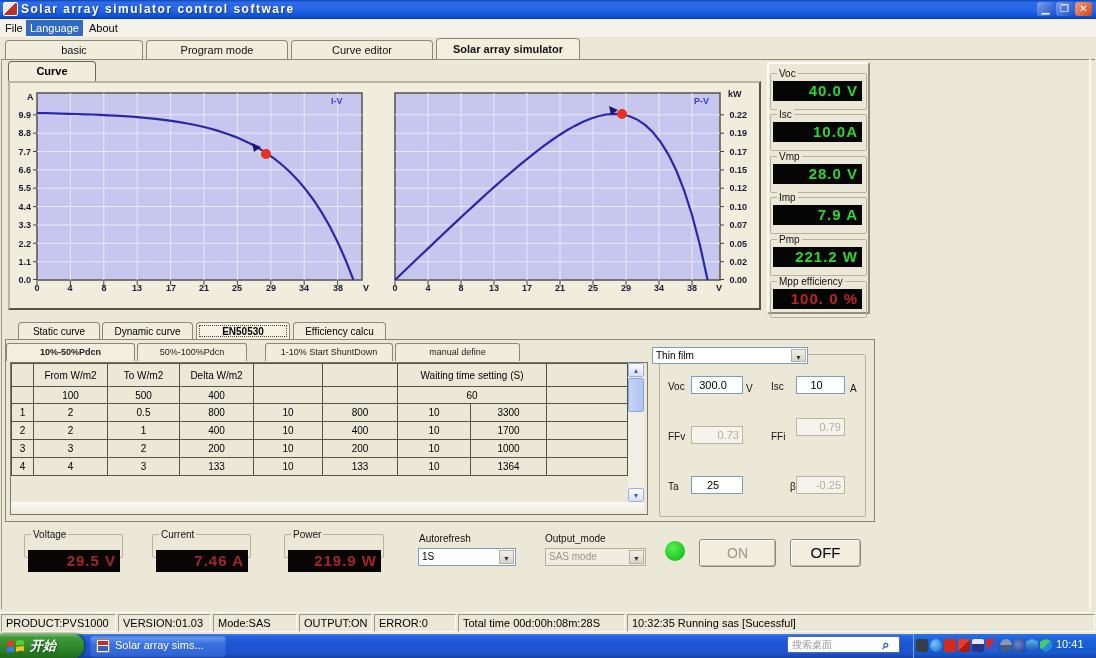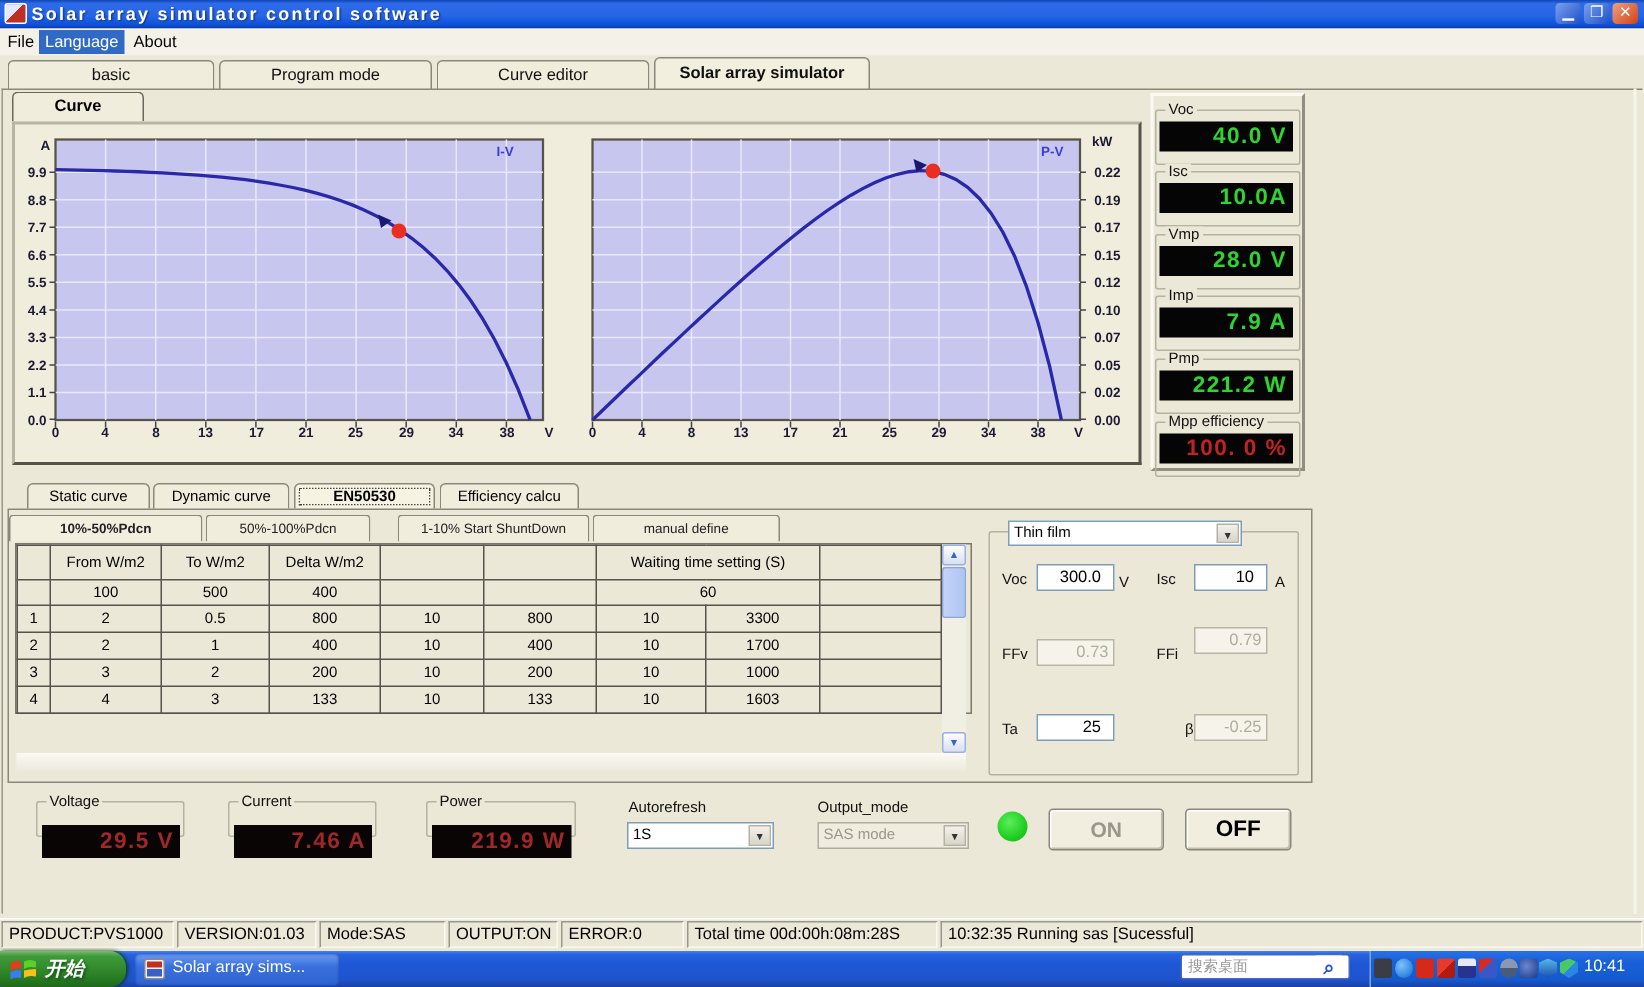--- a/index.html
+++ b/index.html
@@ -25,37 +25,37 @@
 
 #vocpanel{left:767px;top:62px;width:103px;height:252px;border:2px solid;border-color:#fbfaf2 #908e80 #908e80 #fbfaf2;background:#ebe8d7}
 .ledgroup{left:770px;width:97px;height:37px;border:1px solid #b5b2a2;border-radius:2px}
 .ledlabel{position:absolute;left:6px;top:-6px;background:#ebe8d7;font-size:10px;padding:0 2px;color:#111;white-space:nowrap}
 .led{position:absolute;left:2px;top:7px;width:89px;height:20px;background:#050505;color:#2ed52e;font-size:15px;font-weight:bold;text-align:right;line-height:20px;padding-right:4px;letter-spacing:1px}
 
 .tab2{top:322px;height:18px;background:#f0eddd;border:1px solid #8a887a;border-bottom:none;border-radius:4px 4px 0 0;text-align:center;font-size:10px;line-height:17px}
 .tab3{top:343px;height:18px;background:#f0eddd;border:1px solid #8a887a;border-bottom:none;border-radius:3px 3px 0 0;text-align:center;font-size:9px;line-height:17px;color:#222}
 #midbox{left:5px;top:339px;width:870px;height:183px;border:1px solid #8a887a;background:#ebe8d7}
 
-#tablewrap{left:10px;top:362px;width:638px;height:114px;border:1px solid #7a786c;background:#ebe8d7}
+#tablewrap{left:10px;top:362px;width:638px;height:153px;border:1px solid #7a786c;background:#ebe8d7}
 table{border-collapse:collapse;table-layout:fixed}
 td{border:1px solid #55534a;font-size:10px;text-align:center;color:#000;overflow:hidden;white-space:nowrap}
 .h2 td{font-size:9px;white-space:normal;line-height:11px}
 
 #tfpanel{left:659px;top:354px;width:207px;height:163px;border:1px solid #b5b2a2;border-radius:2px}
 .lbl{font-size:10px;color:#111}
-.inp{border:1px solid #7f9db9;background:#fff;font-size:11px;text-align:right;padding-right:8px;line-height:16px}
+.inp{border:1px solid #7f9db9;background:#fff;font-size:11px;text-align:center;padding-right:8px;line-height:16px}
 .inpd{border:1px solid #b8b5a5;background:#f6f4ea;color:#b0ada0;font-size:11px;text-align:right;padding-right:3px;line-height:16px}
 
 .combo{background:#fff;border:1px solid #7f9db9;font-size:10px;line-height:15px;padding-left:3px;color:#000}
 .combobtn{position:absolute;right:1px;top:1px;bottom:1px;width:15px;background:linear-gradient(#f2f1ea,#d8d4c8);border:1px solid #b5b2a5;font-size:7px;text-align:center;color:#333}
 .sbtn{position:absolute;left:0;width:16px;height:14px;background:linear-gradient(#fdfdfb,#d8dff2);border:1px solid #9ab0e4;border-radius:2px;font-size:7px;color:#3a62c8;text-align:center;line-height:13px}
 
 .bgroup{top:534px;height:24px;border:1px solid #b5b2a2;border-radius:2px}
 .bled{position:absolute;left:3px;top:15px;height:22px;background:#0a0505;color:#a02828;font-size:15px;font-weight:bold;text-align:right;line-height:22px;padding-right:4px;letter-spacing:1px}
-.btn{top:539px;height:28px;background:#f1eee0;border:1px solid #8a887a;border-radius:3px;text-align:center;font-weight:bold;box-shadow:inset 1px 1px 0 #fff, inset -1px -1px 0 #c0bdae}
+.btn{top:539px;height:28px;background:#f1eee0;border:1px solid #8a887a;border-radius:3px;text-align:center;font-weight:normal;box-shadow:inset 1px 1px 0 #fff, inset -1px -1px 0 #c0bdae}
 
 #statusbar{left:0;top:612px;width:1096px;height:22px;background:#ebe8d7;border-top:1px solid #fff;font-size:11px;color:#000}
 .spanel{top:614px;height:18px;font-size:11px;border:1px solid;border-color:#9a988c #fbfaf2 #fbfaf2 #9a988c;line-height:17px;padding-left:4px;white-space:nowrap;overflow:hidden}
 
 #taskbar{left:0;top:634px;width:1096px;height:24px;background:linear-gradient(to bottom,#4a83e8 0%,#2663e0 9%,#1f57d4 35%,#1e53cc 80%,#1941a5 100%)}
 #startbtn{left:0;top:634px;width:84px;height:24px;background:linear-gradient(to bottom,#7aba70 0%,#3e9a38 15%,#2e8528 60%,#1e6a1a 100%);border-radius:0 11px 11px 0;box-shadow:1px 0 3px #0a3a0a}
 #starttext{left:30px;top:637px;color:#fff;font-size:13px;font-weight:bold;font-style:italic;text-shadow:1px 1px 2px #14501a}
 #appbtn{left:90px;top:636px;width:136px;height:21px;background:linear-gradient(#6a9bf2,#3a70dd 40%,#2e63d2);border-radius:3px;box-shadow:inset 0 0 2px #1a44a0}
 #tray{left:913px;top:634px;width:183px;height:24px;background:linear-gradient(to bottom,#2a70e8 0%,#1861d8 30%,#145ace 80%,#1941a5 100%);border-left:1px solid #7aa6f0}
 #searchbox{left:787px;top:636px;width:113px;height:17px;background:#fff;border:1px solid #4a66c0;border-radius:2px;font-size:10px;color:#999;line-height:15px;padding-left:4px}
@@ -264,35 +264,35 @@
           <td></td>
         </tr>
 <tr style="height:18px">
           <td>4</td>
           <td>4</td>
           <td>3</td>
           <td>133</td>
           <td>10</td>
           <td>133</td>
           <td>10</td>
-          <td>1603</td>
+          <td>1364</td>
           <td></td>
         </tr>
 </tbody>
     </table>
 <div style="position:absolute;left:617px;top:0;width:16px;height:139px;background:#f1efe4">
 <div class="sbtn" style="top:0">▲</div>
 <div style="position:absolute;left:0;top:15px;width:16px;height:34px;background:linear-gradient(90deg,#c6d4f8,#aec4f2);border:1px solid #8aa4dc;border-radius:2px"></div>
 <div class="sbtn" style="bottom:0">▼</div>
 </div>
 <div style="position:absolute;left:0;top:139px;width:633px;height:12px;background:linear-gradient(#fbfaf4,#eceadb)"></div>
 </div>
 
 <div class="abs" id="tfpanel"></div>
-<div class="abs combo" style="left:672px;top:347px;width:156px;height:17px">Thin film<div class="combobtn">▼</div></div>
+<div class="abs combo" style="left:652px;top:347px;width:156px;height:17px">Thin film<div class="combobtn">▼</div></div>
 <div class="abs lbl" style="left:668px;top:381px">Voc</div>
 <div class="abs inp" style="left:691px;top:376px;width:52px;height:18px">300.0</div>
 <div class="abs lbl" style="left:746px;top:383px">V</div>
 <div class="abs lbl" style="left:771px;top:381px">Isc</div>
 <div class="abs inp" style="left:796px;top:376px;width:49px;height:18px">10</div>
 <div class="abs lbl" style="left:850px;top:383px">A</div>
 <div class="abs lbl" style="left:668px;top:431px">FFv</div>
 <div class="abs inpd" style="left:691px;top:426px;width:52px;height:18px">0.73</div>
 <div class="abs lbl" style="left:771px;top:431px">FFi</div>
 <div class="abs inpd" style="left:796px;top:418px;width:49px;height:18px">0.79</div>

